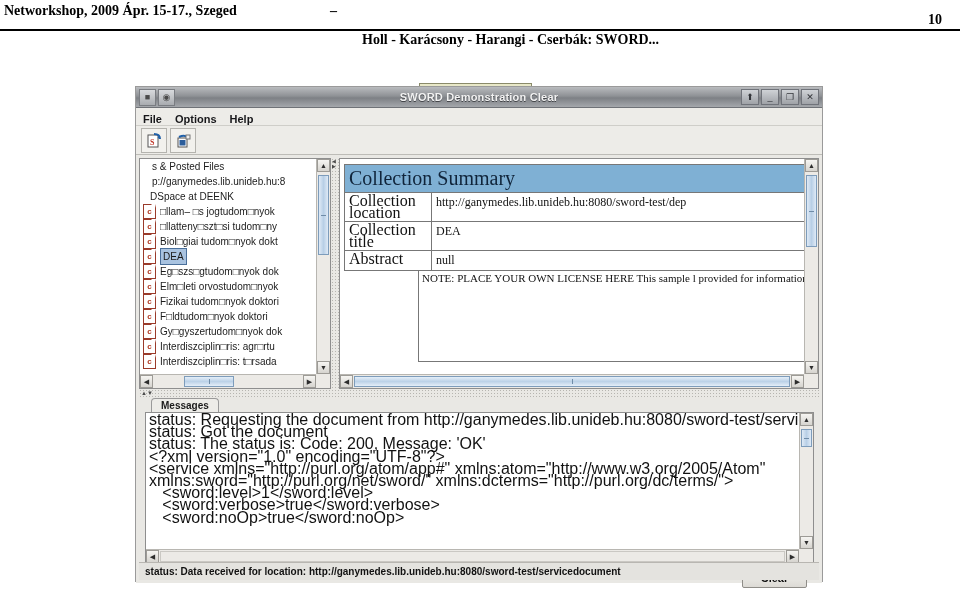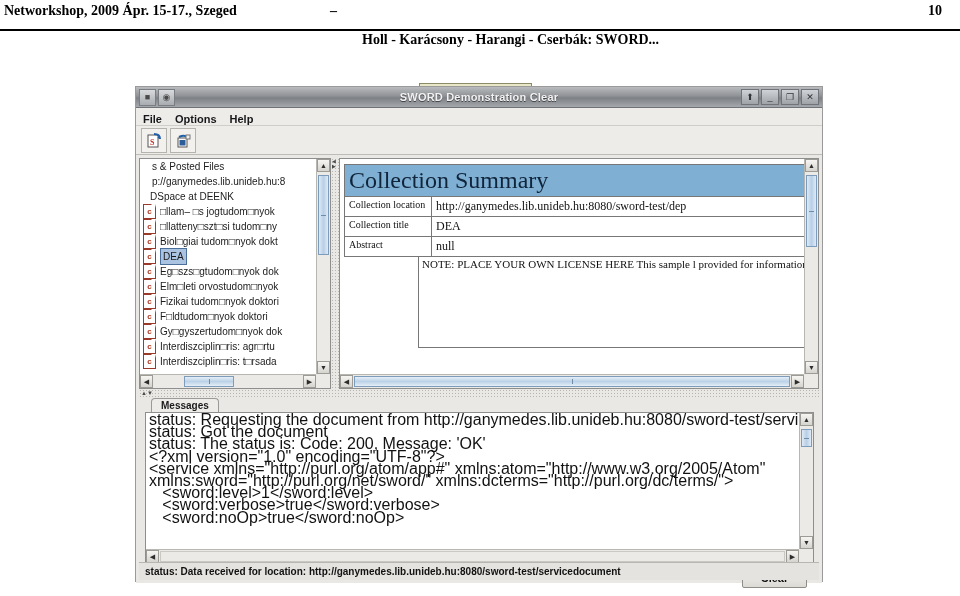--- a/index.html
+++ b/index.html
@@ -11,21 +11,21 @@
   
   #slide-header{
     position:absolute;left:0;top:0;width:960px;height:30px;
     font-family:"Liberation Serif", serif;
     font-weight:bold;font-size:14px;color:#000;
     white-space:nowrap;
   }
   #slide-header .hdr-left{position:absolute;left:4px;top:3px;}
   #slide-header .hdr-dash{position:absolute;left:330px;top:3px;}
   #slide-header .hdr-right{position:absolute;left:362px;top:3px;margin-top:29px;}
-  #slide-header .hdr-page{position:absolute;left:928px;top:3px;}
+  #slide-header .hdr-page{position:absolute;left:928px;top:12px;}
   #slide-rule{position:absolute;left:0;top:29px;width:960px;height:2px;background:#000;}
 
   
   #app-window{
     position:absolute;left:135px;top:86px;width:688px;height:496px;
     background:#e8e8e8;
     border:1px solid #9a9a9a;
     box-sizing:border-box;
     font-size:10px;
   }
@@ -160,24 +160,24 @@
   #summary-scroll{
     position:absolute;left:0;top:0;right:14px;bottom:14px;
     overflow:hidden;background:#fff;padding:5px 4px 0 4px;box-sizing:border-box;
   }
   #summary-table{
     border-collapse:collapse;width:470px;
     font-family:"Liberation Serif", serif;
   }
   #summary-table td{border:1px solid #777;padding:2px 4px;vertical-align:top;}
   #summary-title-cell{
-    background:#7fb0d4;font-size:24px;color:#10243a;padding:2px 6px;
+    background:#7fb0d4;font-size:20px;color:#10243a;padding:2px 6px;
     font-family:"Liberation Serif", serif;
   }
-  .sum-key{width:78px;font-size:10px;color:#111;line-height:12px;}
+  .sum-key{width:78px;font-size:16px;color:#111;line-height:12px;}
   .sum-val{font-size:12px;color:#111;white-space:nowrap;}
   .abstract-box{
     border:1px solid #777;width:458px;height:92px;overflow:hidden;
     font-family:"Liberation Serif", serif;font-size:11px;line-height:13.5px;
     color:#111;padding:1px 3px;box-sizing:border-box;white-space:nowrap;
   }
 
   
   #hsplit{
     height:9px;background:#e9e8e4;

